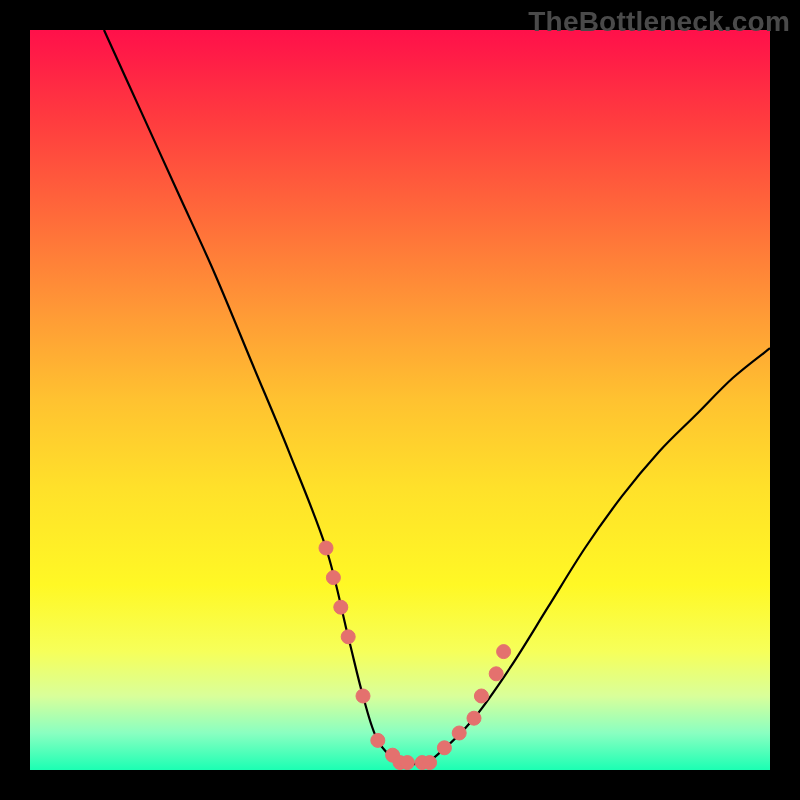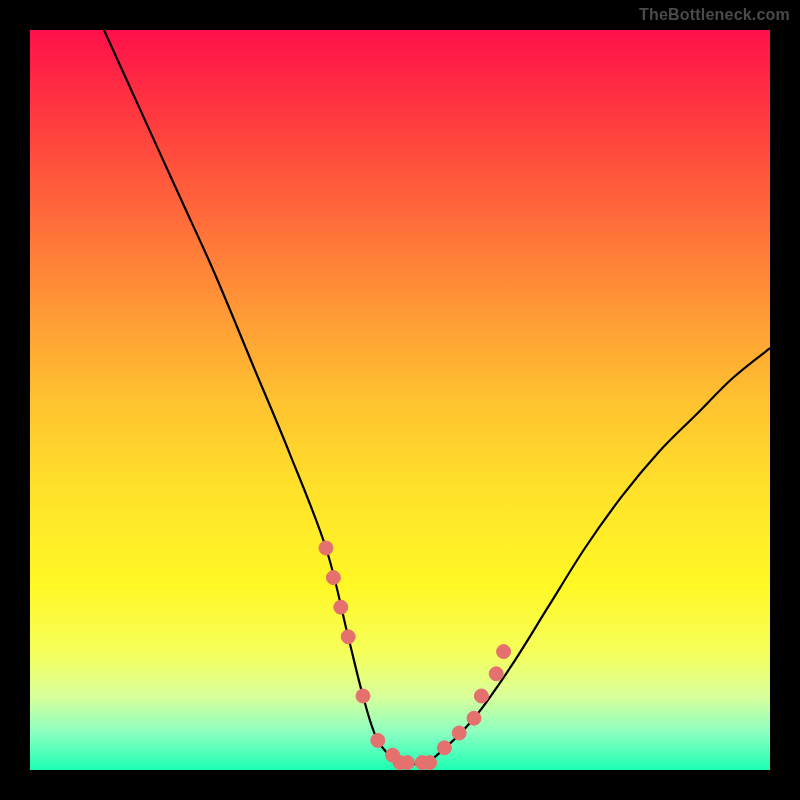--- a/index.html
+++ b/index.html
@@ -27,21 +27,21 @@
       #fff825 75%,
       #f6ff5a 84%,
       #d9ff9a 90%,
       #8affc1 95%,
       #1bffb3 100%);
   }
   .watermark {
     position: absolute;
     top: 6px;
     right: 10px;
-    font-size: 16px;
+    font-size: 28px;
     font-weight: 600;
     color: #4a4a4a;
     letter-spacing: 0.2px;
     z-index: 5;
   }
   svg.plot {
     position: absolute;
     left: 0;
     top: 0;
     width: 740px;

